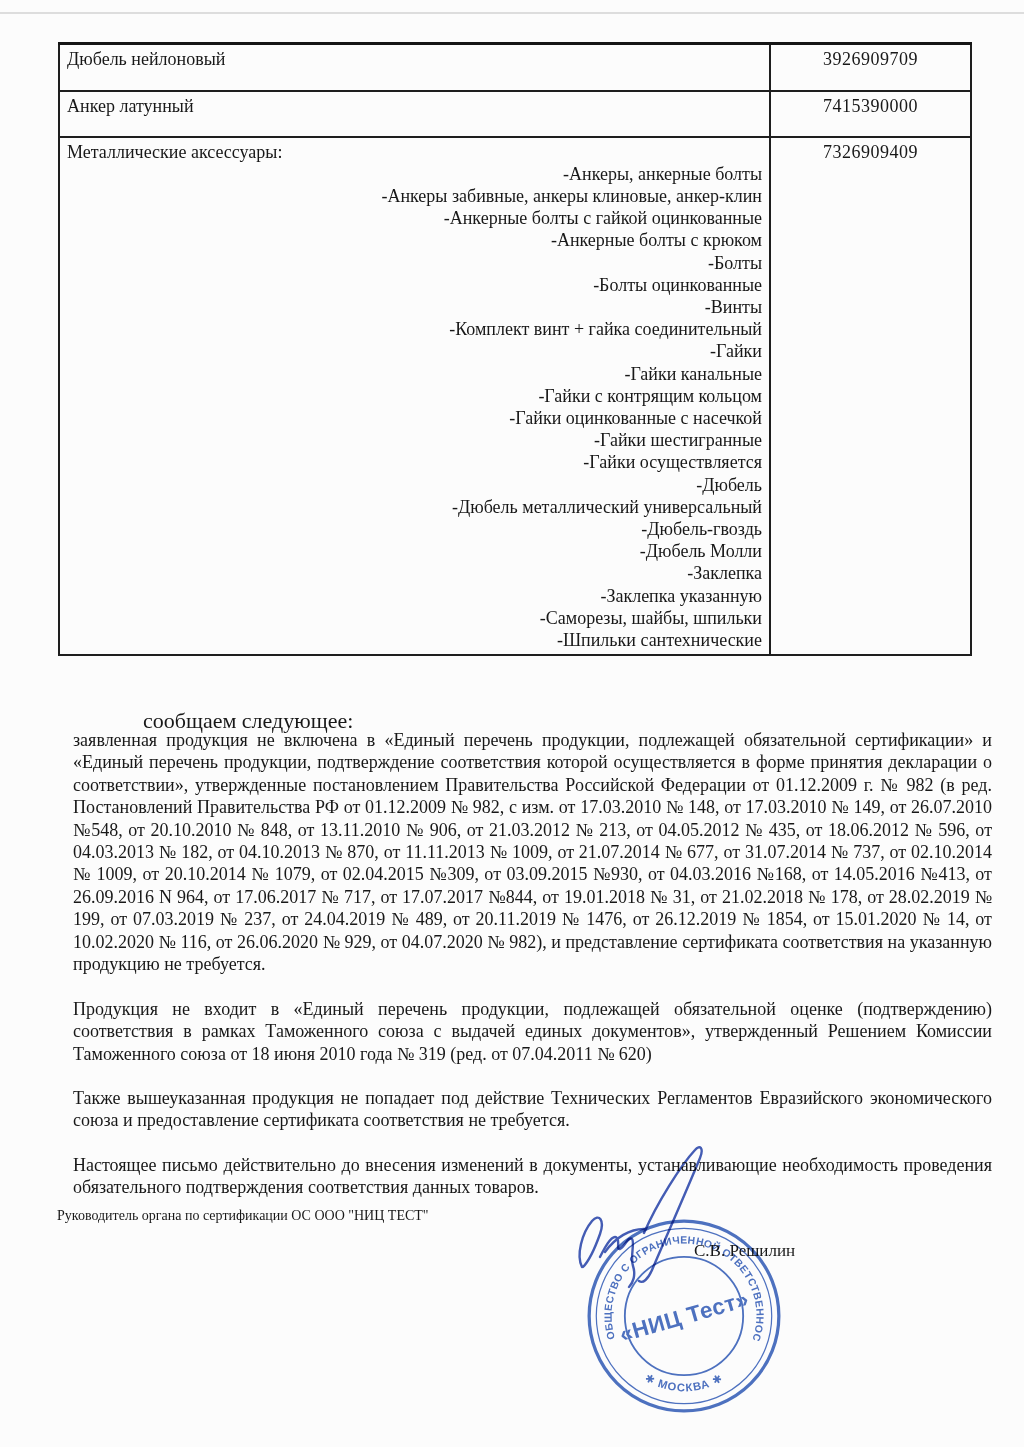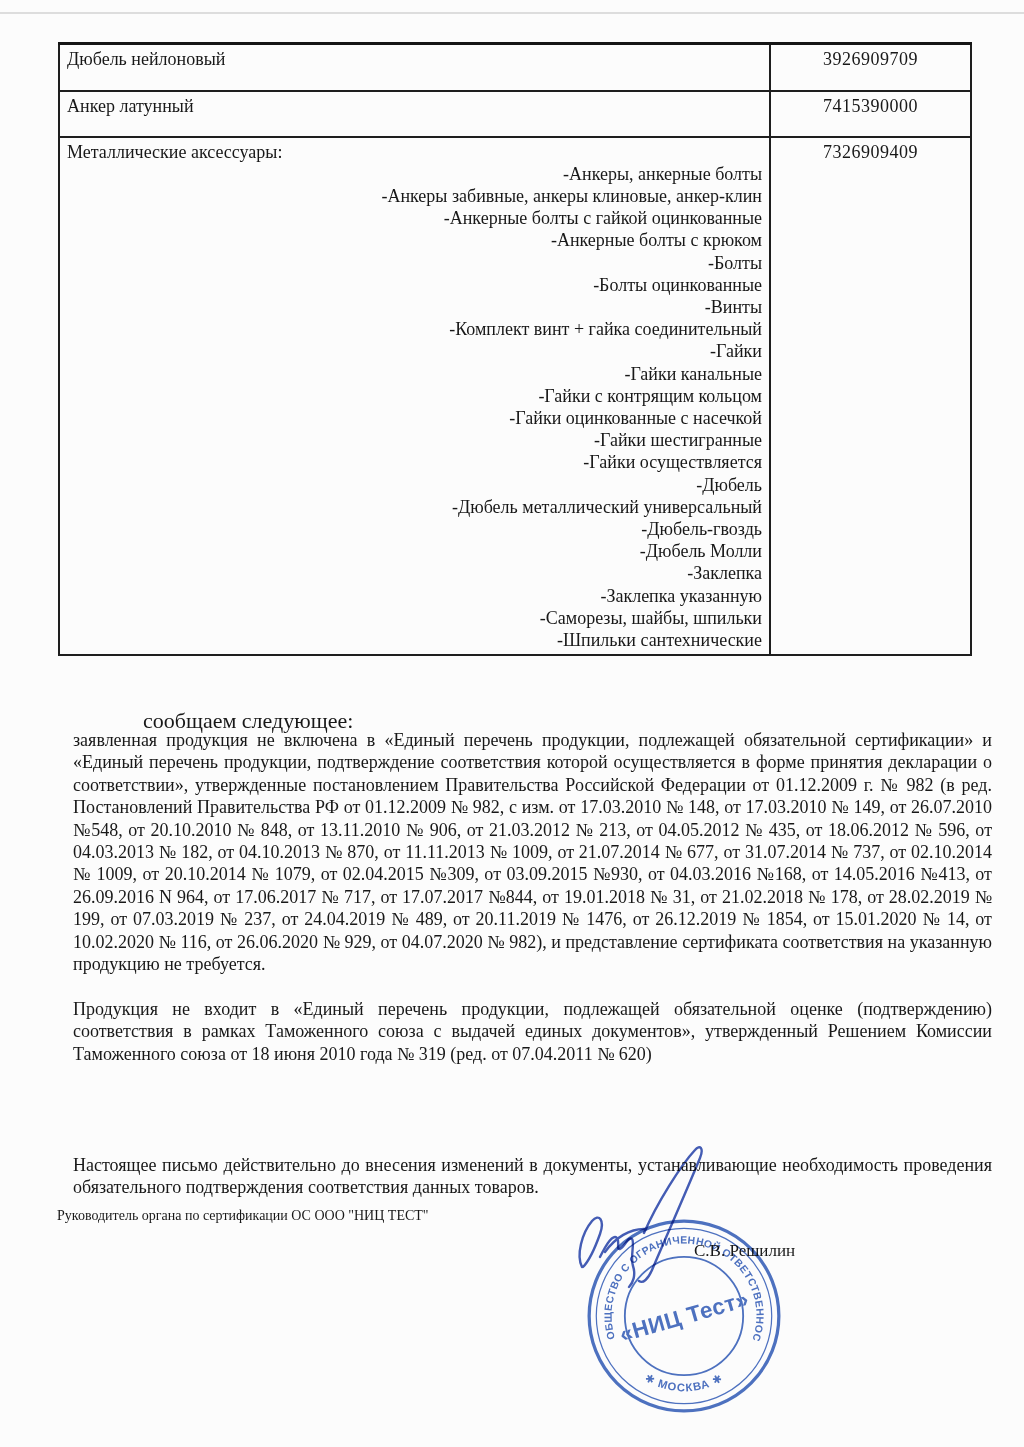--- a/index.html
+++ b/index.html
@@ -95,20 +95,21 @@
         </td>
         <td class="code-cell">7326909409</td>
       </tr>
     </tbody>
   </table>
 
   <div class="intro">сообщаем следующее:</div>
 
   <p class="para" id="p1">заявленная продукция не включена в «Единый перечень продукции, подлежащей обязательной сертификации» и «Единый перечень продукции, подтверждение соответствия которой осуществляется в форме принятия декларации о соответствии», утвержденные постановлением Правительства Российской Федерации от 01.12.2009 г. № 982 (в ред. Постановлений Правительства РФ от 01.12.2009 № 982, с изм. от 17.03.2010 № 148, от 17.03.2010 № 149, от 26.07.2010 №548, от 20.10.2010 № 848, от 13.11.2010 № 906, от 21.03.2012 № 213, от 04.05.2012 № 435, от 18.06.2012 № 596, от 04.03.2013 № 182, от 04.10.2013 № 870, от 11.11.2013 № 1009, от 21.07.2014 № 677, от 31.07.2014 № 737, от 02.10.2014 № 1009, от 20.10.2014 № 1079, от 02.04.2015 №309, от 03.09.2015 №930, от 04.03.2016 №168, от 14.05.2016 №413, от 26.09.2016 N 964, от 17.06.2017 № 717, от 17.07.2017 №844, от 19.01.2018 № 31, от 21.02.2018 № 178, от 28.02.2019 № 199, от 07.03.2019 № 237, от 24.04.2019 № 489, от 20.11.2019 № 1476, от 26.12.2019 № 1854, от 15.01.2020 № 14, от 10.02.2020 № 116, от 26.06.2020 № 929, от 04.07.2020 № 982), и представление сертификата соответствия на указанную продукцию не требуется.</p>
   <p class="para" id="p2">Продукция не входит в «Единый перечень продукции, подлежащей обязательной оценке (подтверждению) соответствия в рамках Таможенного союза с выдачей единых документов», утвержденный Решением Комиссии Таможенного союза от 18 июня 2010 года № 319 (ред. от 07.04.2011 № 620)</p>
+  <p class="para" id="p3">Также вышеуказанная продукция не попадает под действие Технических Регламентов Евразийского экономического союза и предоставление сертификата соответствия не требуется.</p>
   <p class="para" id="p4">Настоящее письмо действительно до внесения изменений в документы, устанавливающие необходимость проведения обязательного подтверждения соответствия данных товаров.</p>
 
   <div class="sig-label">Руководитель органа по сертификации ОС ООО "НИЦ ТЕСТ"</div>
   <div class="sig-name">С.В. Решилин</div>
 
   <svg class="stamp-svg" viewBox="0 0 200 200">
     <defs>
       <path id="arcTop" d="M 32.5 121.9 A 71 71 0 1 1 167.5 121.9" fill="none"></path>
       <path id="arcBottom" d="M 30.5 125.3 A 74 74 0 0 0 169.5 125.3" fill="none"></path>
     </defs>

